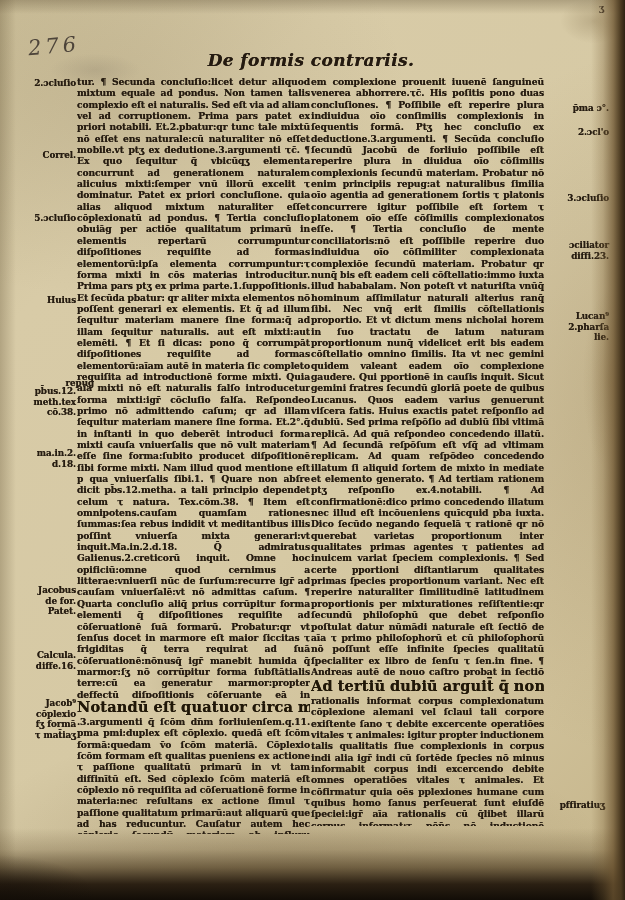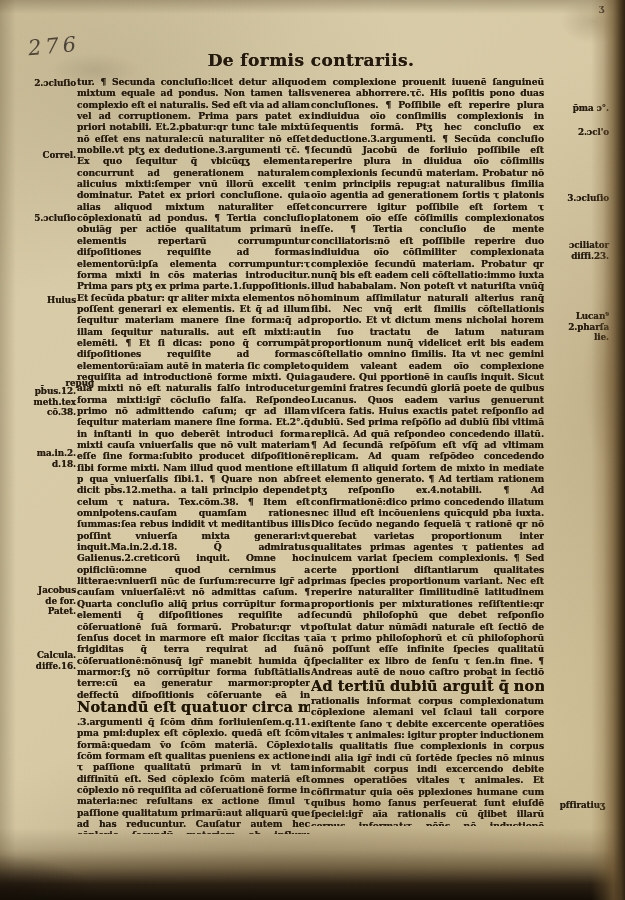--- a/index.html
+++ b/index.html
@@ -46,20 +46,21 @@
   }
   
   #corner-mark{position:absolute;left:599px;top:3px;font-size:9px;color:#3d3226;font-weight:bold;}
 
   
   #running-title{
     position:absolute;left:77px;top:50px;width:468px;
     text-align:center;font-weight:bold;font-size:17px;color:#241a10;
     letter-spacing:.4px;
     text-shadow:0 0 .5px rgba(36,26,16,.9);
+    font-style:italic;
   }
 
   
   .col{
     position:absolute;top:76px;width:233px;
     text-align:justify;
     font-size:9.2px;line-height:11.35px;font-weight:bold;color:#261c11;
     letter-spacing:-.1px;word-spacing:-.4px;
     text-shadow:0 0 .45px rgba(38,28,17,.85);
   }
@@ -114,20 +115,24 @@
     <div class="mnote" style="top:386px">pb̄us.12.
 meth.tex
 cō.38.</div>
     <div class="mnote" style="top:448px">ma.in.2.
 d.18.</div>
     <div class="mnote" style="top:585px">Jacobus
 de for.
 Patet.</div>
     <div class="mnote" style="top:650px">Calcula.
 diffe.16.</div>
+    <div class="mnote" style="top:698px">Jacob⁹
+cōplexio
+fʒ formā
+τ mat̄iaʒ</div>
   </div>
 
   <div class="mnotes" id="mnotes-right">
     <div class="mnote" style="top:103px">p̄ma ɔ°.</div>
     <div class="mnote" style="top:127px">2.ɔcl'o</div>
     <div class="mnote" style="top:193px">3.ɔcluſio</div>
     <div class="mnote" style="top:240px">ɔciliator
 diffi.23.</div>
     <div class="mnote" style="top:311px">Lucan⁹
 2.pharſa

